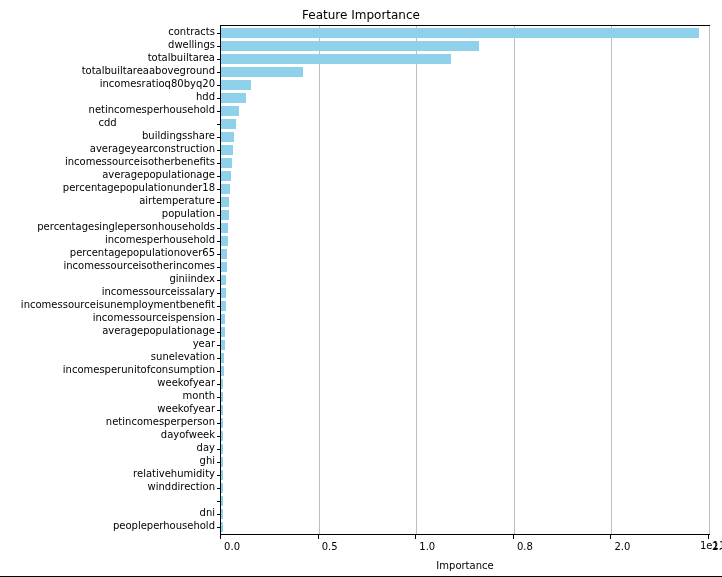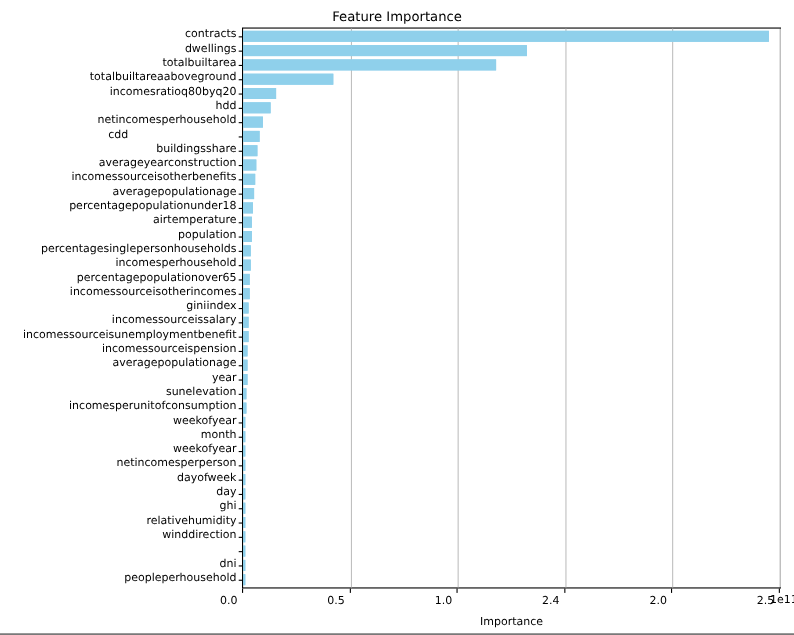--- a/index.html
+++ b/index.html
@@ -105,21 +105,21 @@
     top: 0;
     width: 0;
     height: 4px;
     border-left: 1px solid #000;
   }
   .xtick .ticklabel {
     position: absolute;
     top: 6px;
     left: -20px;
     width: 40px;
-    text-align: left;
+    text-align: right;
     font-size: 10px;
   }
   .xlabel {
     position: absolute;
     left: 220px;
     width: 490px;
     top: 560px;
     text-align: center;
     font-size: 10px;
   }
@@ -365,21 +365,21 @@
       <div class="xtick" style="left: 97.6px;">
         <div class="tickmark"></div>
         <div class="ticklabel">0.5</div>
       </div>
       <div class="xtick" style="left: 195.2px;">
         <div class="tickmark"></div>
         <div class="ticklabel">1.0</div>
       </div>
       <div class="xtick" style="left: 292.8px;">
         <div class="tickmark"></div>
-        <div class="ticklabel">2.4</div>
+        <div class="ticklabel">0.8</div>
       </div>
       <div class="xtick" style="left: 390.4px;">
         <div class="tickmark"></div>
         <div class="ticklabel">2.0</div>
       </div>
       <div class="xtick" style="left: 488px;">
         <div class="tickmark"></div>
         <div class="ticklabel">2.5</div>
       </div>
     </div>

